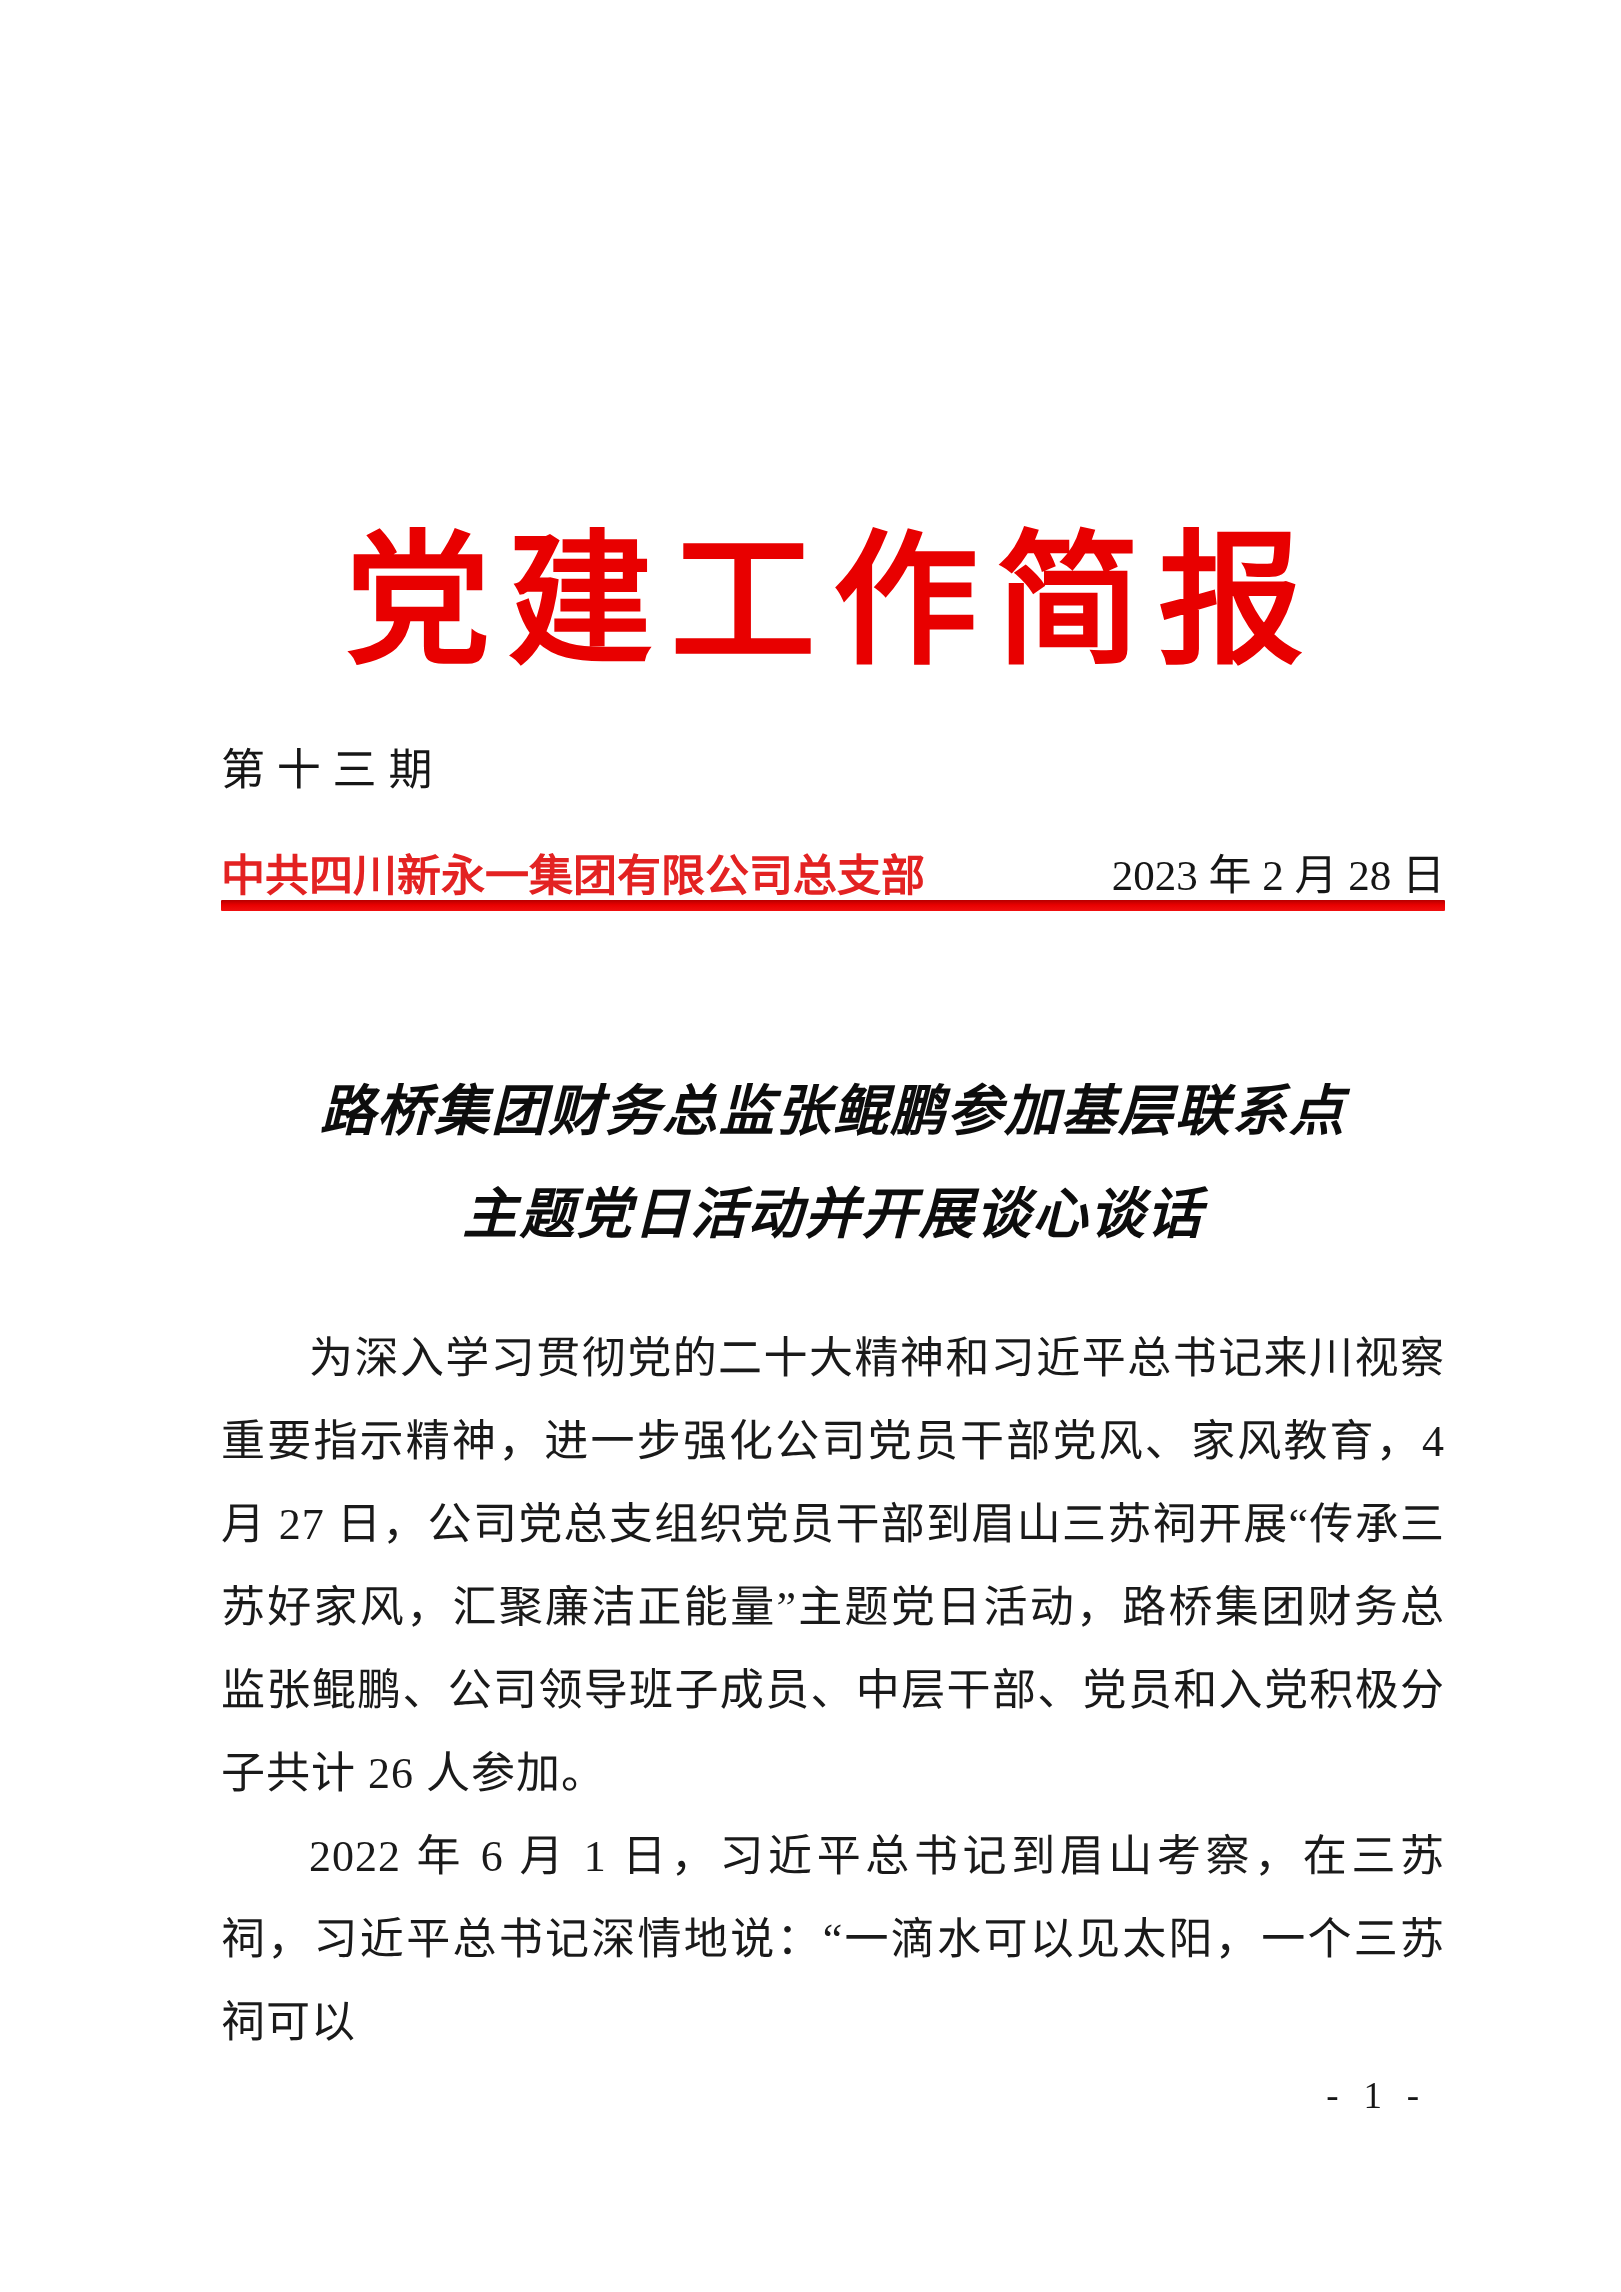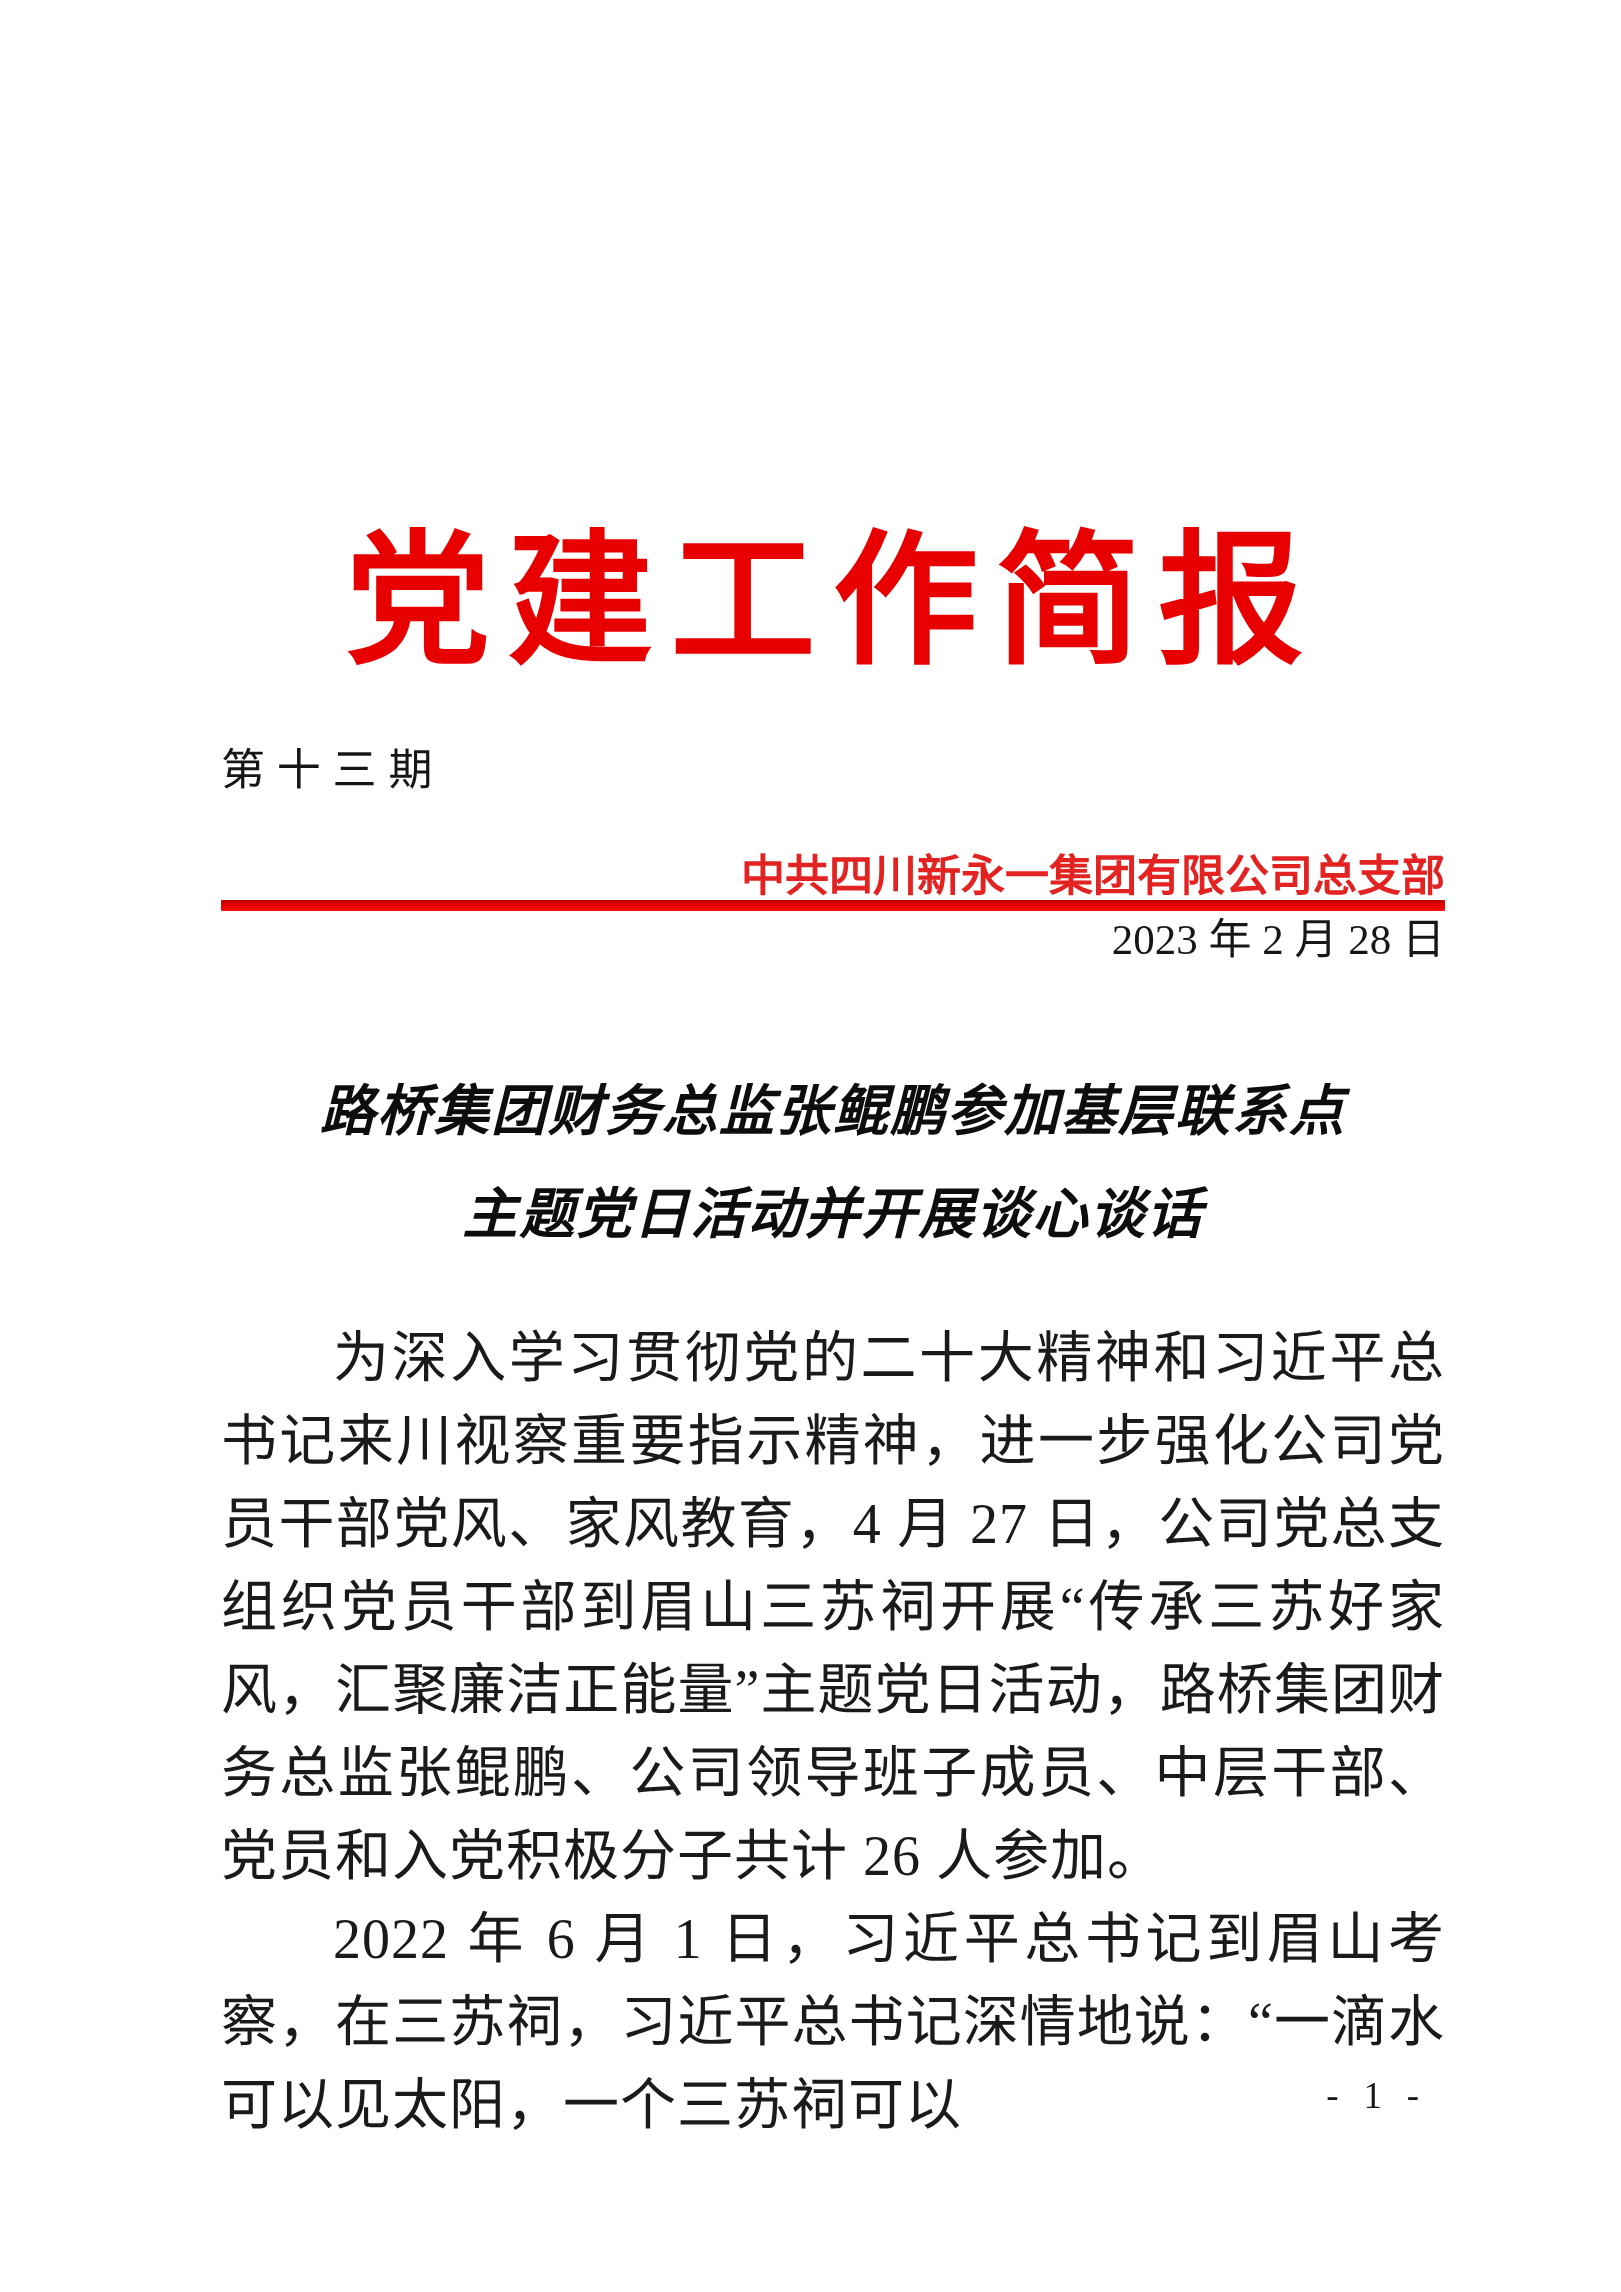--- a/index.html
+++ b/index.html
@@ -33,22 +33,21 @@
     font-size: 44px;
     letter-spacing: 11.8px;
     text-align: left;
     color: #161616;
   }
   .masthead-row {
     margin-top: 39px;
     height: 57px;
     display: flex;
     justify-content: space-between;
-    align-items: flex-end;
-    flex-direction: column;
+    align-items: flex-start;
   }
   .org-name {
     font-size: 44px;
     font-weight: bold;
     color: #e32222;
     letter-spacing: 0px;
     white-space: nowrap;
   }
   .issue-date {
     font-size: 43px;
@@ -66,21 +65,21 @@
     text-align: center;
     font-size: 55px;
     font-weight: 900;
     line-height: 103px;
     letter-spacing: 2px;
     color: #0d0d0d;
     font-style: italic;
   }
   .body-text {
     margin-top: 51px;
-    font-size: 56px;
+    font-size: 44px;
     line-height: 83px;
     letter-spacing: 1px;
     text-align: justify;
     color: #1a1a1a;
   }
   .body-text p {
     text-indent: 2em;
     margin: 0;
   }
   .page-number {

